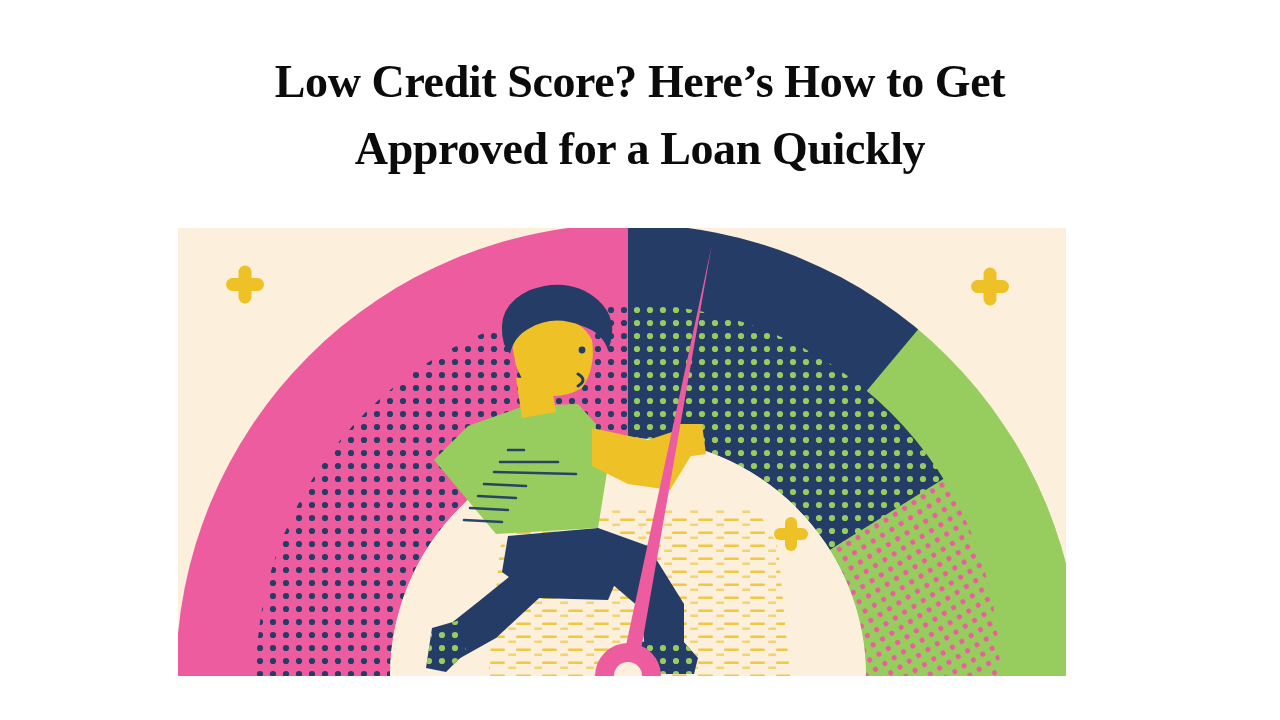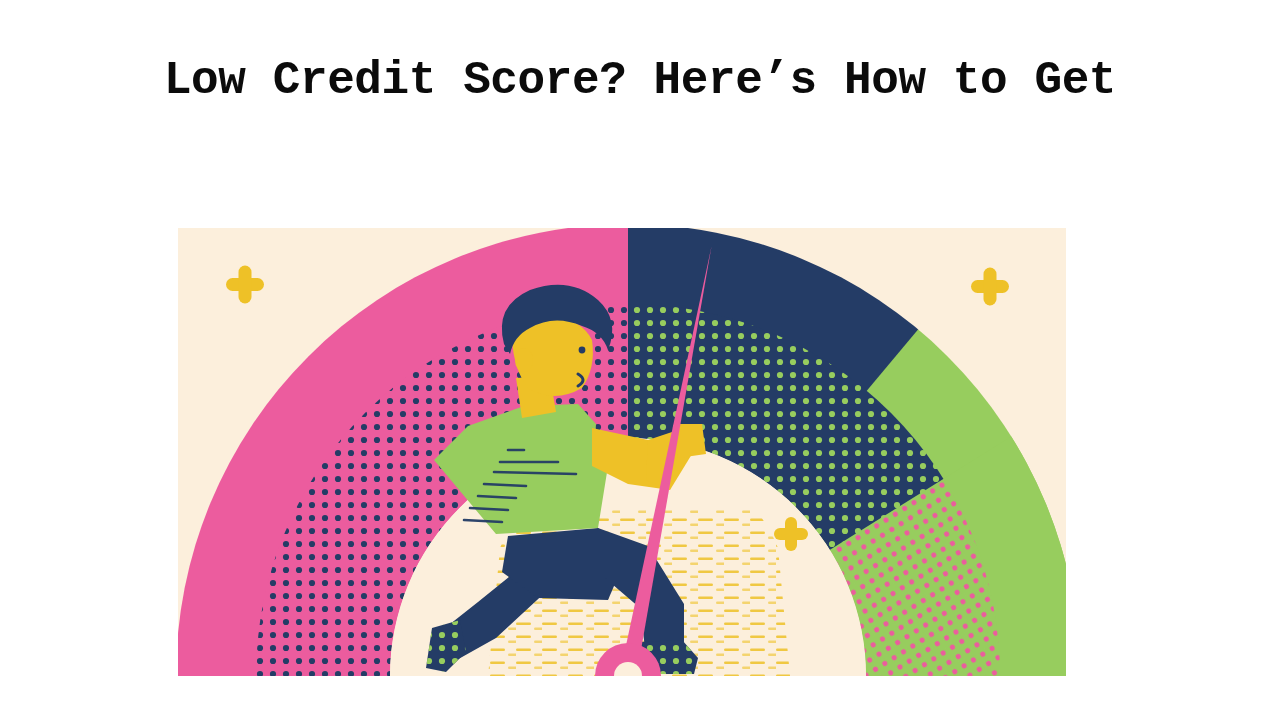--- a/index.html
+++ b/index.html
@@ -15,21 +15,21 @@
     position: relative;
   }
 
   
   #article-title {
     position: absolute;
     left: 0;
     top: 14px;
     width: 1280px;
     text-align: center;
-    font-family: Liberation Mono, monospace;
+    font-family: Liberation Serif, serif;
     font-weight: 700;
     font-size: 46px;
     line-height: 1.6;
     letter-spacing: -0.4px;
     color: #0b0b0b;
     padding: 0 150px;
     box-sizing: border-box;
   }
 
   
@@ -44,20 +44,21 @@
   }
   #credit-gauge-illustration svg {
     display: block;
   }
 </style>
 </head>
 <body>
 
 <h1 id="article-title">
   <span style="display: block;">Low Credit Score? Here’s How to Get</span>
+  <span style="display: block; margin-top: -6px;">Approved for a Loan Quickly</span>
 </h1>
 
 <div id="credit-gauge-illustration" aria-label="Person pushing a credit score gauge needle upward">
 
   <svg width="888" height="448" viewBox="0 0 888 448">
     <defs>
 
       <pattern id="dots-navy" width="13" height="13" patternUnits="userSpaceOnUse">
         <circle cx="4" cy="4" r="3.1" fill="#243c66"></circle>
       </pattern>

